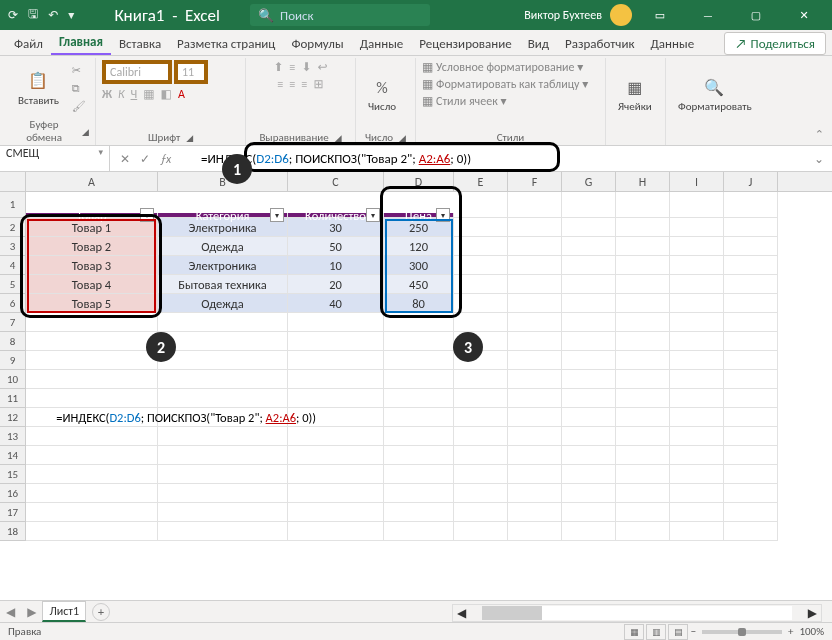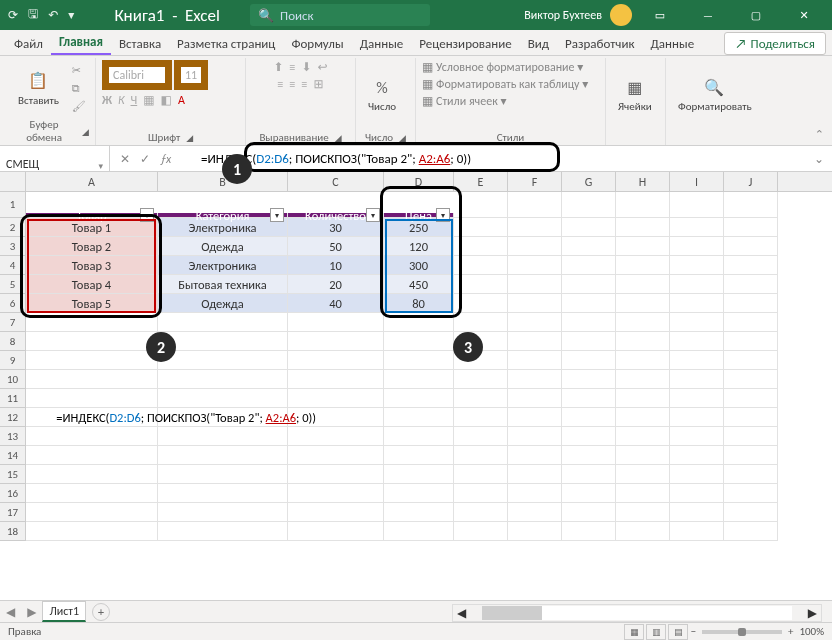--- a/index.html
+++ b/index.html
@@ -23,26 +23,26 @@
 
 
 .ribbon { height:90px; background:#f3f2f1; border-bottom:1px solid #d0d0d0; display:flex; padding:2px 6px 0; position:relative; }
 .group { border-right:1px solid #e0e0e0; padding:2px 6px 0; display:flex; flex-direction:column; justify-content:space-between; }
 .group .label { text-align:center; font-size:11px; color:#666; padding:2px 0 1px; display:flex; justify-content:center; align-items:center; gap:6px; }
 .group .body { flex:1; display:flex; align-items:center; gap:4px; }
 .bigbtn { display:flex; flex-direction:column; align-items:center; justify-content:center; gap:2px; padding:2px 6px; font-size:11px; color:#444; }
 .icon-box { width:22px; height:22px; display:flex; align-items:center; justify-content:center; font-size:16px; color:#666; }
 .smallbtn { padding:1px 3px; font-size:11px; color:#999; }
 .fontrow { display:flex; gap:2px; }
-.fontsel { border:7px solid #a16207; background:#fff; padding:1px 4px; font-size:12px; color:#aaa; min-width:70px; }
+.fontsel { border:4px solid #a16207; background:#fff; padding:1px 4px; font-size:12px; color:#aaa; min-width:70px; }
 .ribbon .chev { position:absolute; right:8px; bottom:4px; font-size:11px; color:#888; }
 
 
 .fbar { height:26px; background:#fff; border-bottom:1px solid #d0d0d0; display:flex; align-items:center; }
-.namebox { width:110px; border-right:1px solid #d0d0d0; padding:0 6px; font-size:12px; height:100%; display:flex; align-items:flex-end; justify-content:space-between; }
+.namebox { width:110px; border-right:1px solid #d0d0d0; padding:0 6px; font-size:12px; height:100%; display:flex; align-items:flex-start; justify-content:space-between; }
 .fbtns { display:flex; align-items:center; gap:10px; padding:0 10px; color:#888; }
 .fbar .formula { flex:1; padding:0 2px; font-size:13px; position:relative; height:100%; display:flex; align-items:center; }
 
 
 .ftxt { white-space:pre; }
 .c-blue { color:#0070c0; }
 .c-red { color:#c00000;text-decoration:underline; }
 .c-black { color:#000; }
 
 

